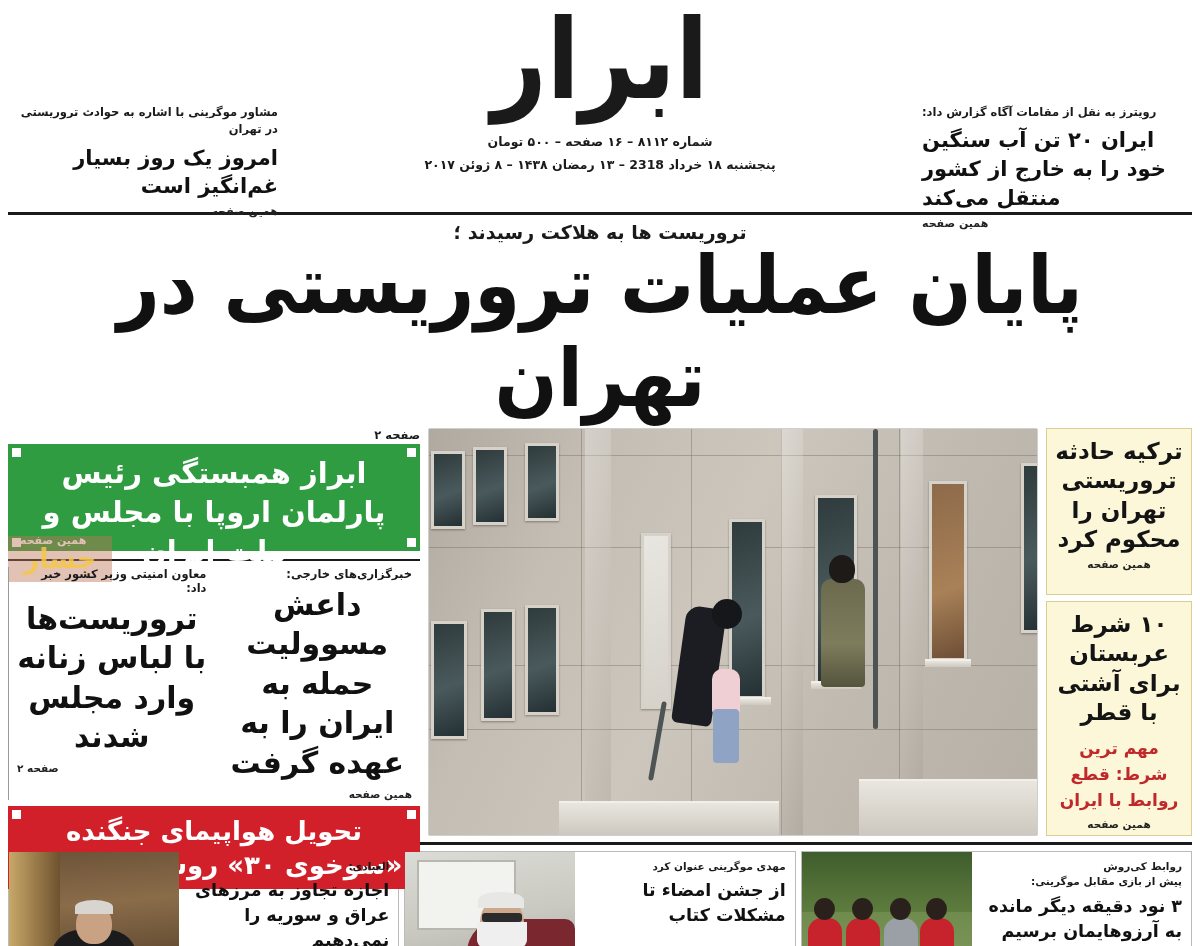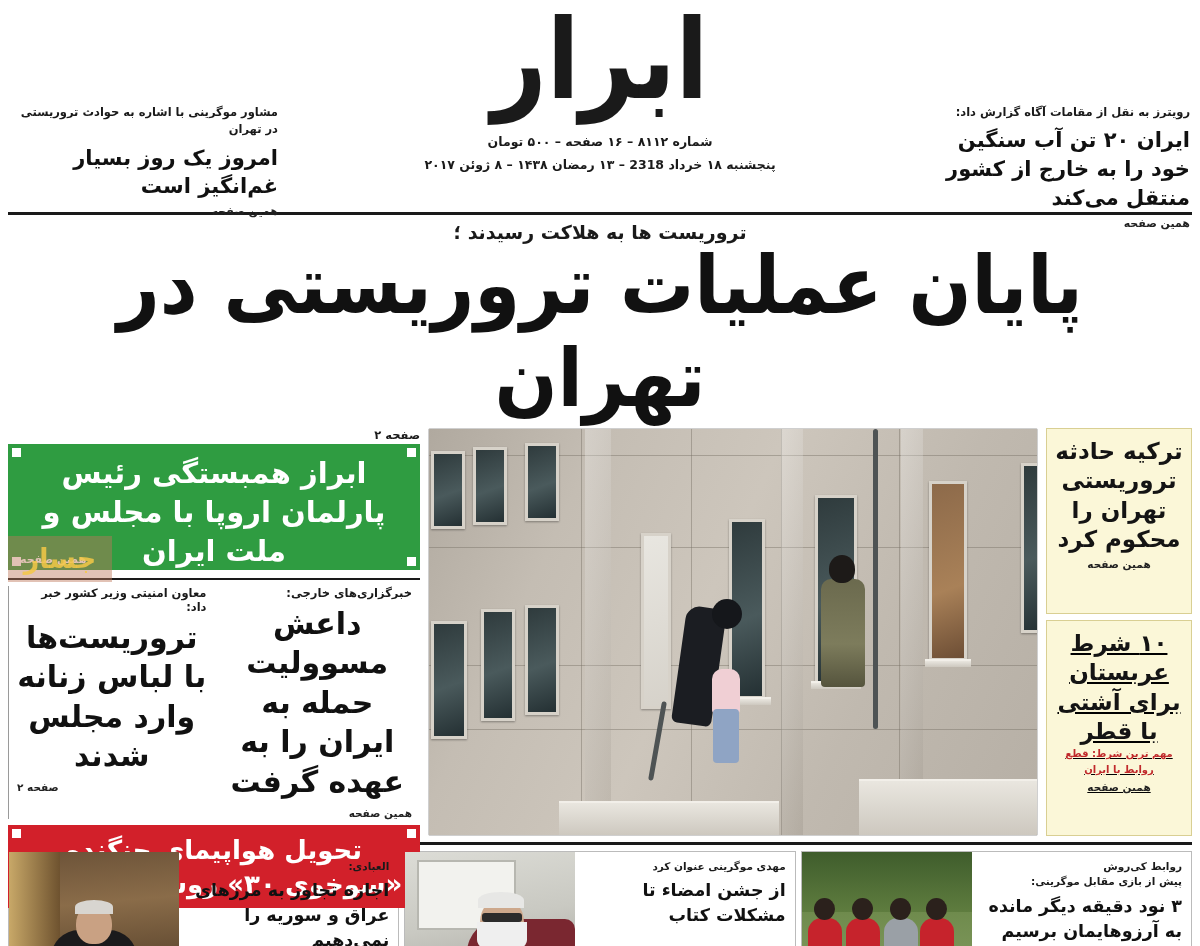--- a/index.html
+++ b/index.html
@@ -50,21 +50,21 @@
     font-weight: bold;
     color: #1a1a1a;
     line-height: 1.9;
   }
 
   .corner {
     position: absolute;
     top: 104px;
     width: 268px;
   }
-  .corner-right { right: 10px; text-align: right; }
+  .corner-right { right: 10px; text-align: left; }
   .corner-left  { left: 10px;  text-align: right; }
 
   .kicker-sm {
     font-size: 11.5px;
     font-weight: bold;
     color: #1a1a1a;
     line-height: 1.5;
     margin-bottom: 5px;
   }
   .corner-head {
@@ -127,33 +127,34 @@
     gap: 6px;
   }
   .yellow-box {
     background: #fbf7d8;
     border: 1px solid #d9cf93;
     padding: 8px 7px 5px;
     text-align: center;
     position: relative;
   }
   .yellow-box.b1 { height: 186px; }
-  .yellow-box.b2 { flex: 1; text-decoration: underline; }
+  .yellow-box.b2 { flex: 1; }
   .yb-head {
     font-size: 23px;
     font-weight: bold;
     color: #141414;
     line-height: 1.28;
     letter-spacing: -0.5px;
   }
   .yb-sub {
-    font-size: 10px;
+    font-size: 17px;
     font-weight: bold;
     color: #c0292b;
     line-height: 1.55;
+    margin-top: 7px;
   }
   .yb-ref {
     font-size: 10.5px;
     font-weight: bold;
     color: #222;
     margin-top: 4px;
   }
 
   
   .photo-col {
@@ -257,21 +258,21 @@
     text-align: right;
     margin-bottom: 2px;
   }
 
   .green-box {
     background: #2f9c41;
     color: #fff;
     padding: 10px 3px 6px;
     text-align: left;
     position: relative;
-    height: 126px;
+    height: 107px;
   }
   .gb-head {
     font-size: 29px;
     font-weight: bold;
     line-height: 1.35;
     letter-spacing: -0.4px;
     text-align: center;
   }
   .gb-ref {
     position: absolute;

